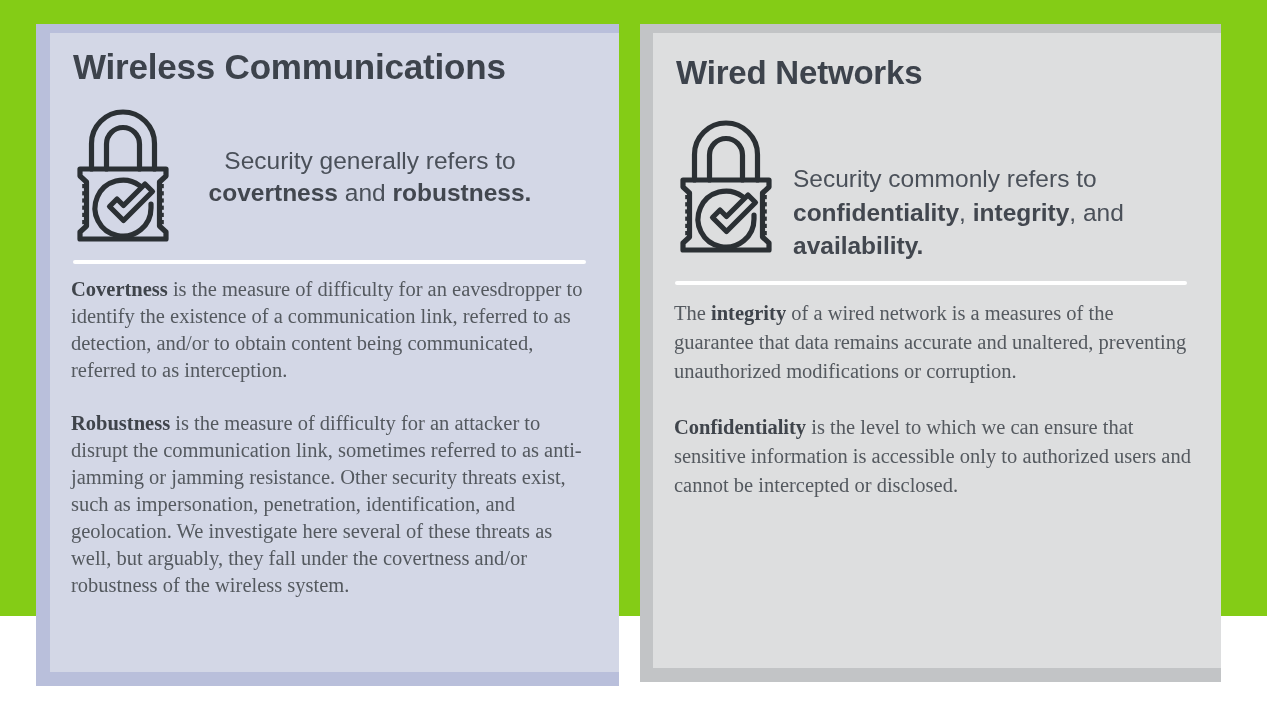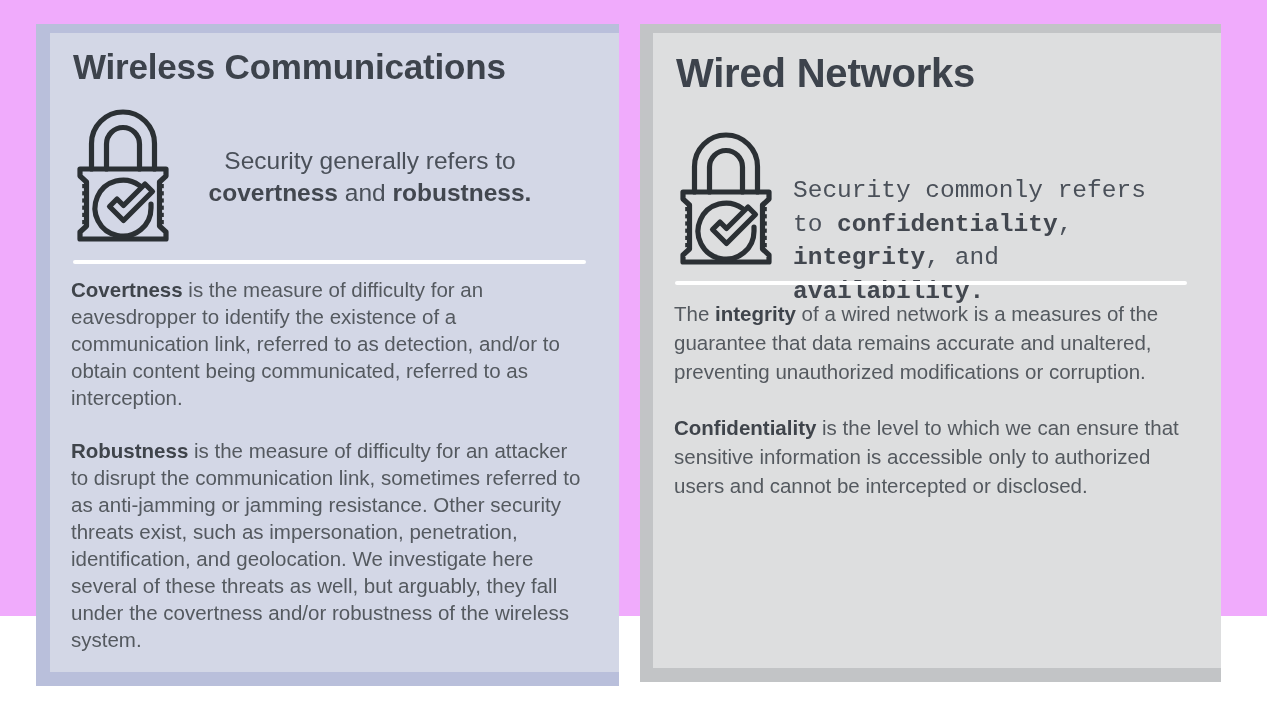--- a/index.html
+++ b/index.html
@@ -11,21 +11,21 @@
     height: 720px;
     background: #ffffff;
     font-family: "Liberation Sans", sans-serif;
     overflow: hidden;
   }
 
   .slide {
     position: relative;
     width: 1267px;
     height: 616px;
-    background: #f0abfc;
+    background: #84cc16;
   }
 
   
   .panel-frame {
     position: absolute;
     box-sizing: border-box;
   }
   .panel-inner {
     position: absolute;
     box-sizing: border-box;
@@ -72,32 +72,32 @@
   }
   #left-title {
     left: 73px;
     top: 45px;
     font-size: 35px;
     line-height: 44px;
   }
   #right-title {
     left: 676px;
     top: 52px;
-    font-size: 40px;
+    font-size: 33px;
     line-height: 42px;
   }
 
   
   .header-row {
     position: absolute;
     display: flex;
     align-items: flex-start;
   }
   #left-header { left: 71px; top: 103px; }
-  #right-header { left: 674px; top: 126px; font-family: Liberation Mono, monospace; }
+  #right-header { left: 674px; top: 114px; }
 
   .lock-icon { flex: none; }
 
   .intro-text {
     color: #4a5059;
     font-weight: normal;
   }
   #left-intro {
     margin-left: 15px;
     margin-top: 42px;
@@ -135,20 +135,21 @@
   #right-body {
     left: 674px;
     top: 299px;
     width: 518px;
   }
   .para {
     color: #54595f;
     font-size: 20.5px;
     line-height: 27px;
     margin: 0 0 26px 0;
+    font-family: Liberation Serif, serif;
   }
   #right-body .para {
     font-size: 20.5px;
     line-height: 29px;
     margin-bottom: 27px;
   }
   .para b { font-weight: bold; color: #3f444b; }
   .para:last-child { margin-bottom: 16px; }
 </style>
 </head>

